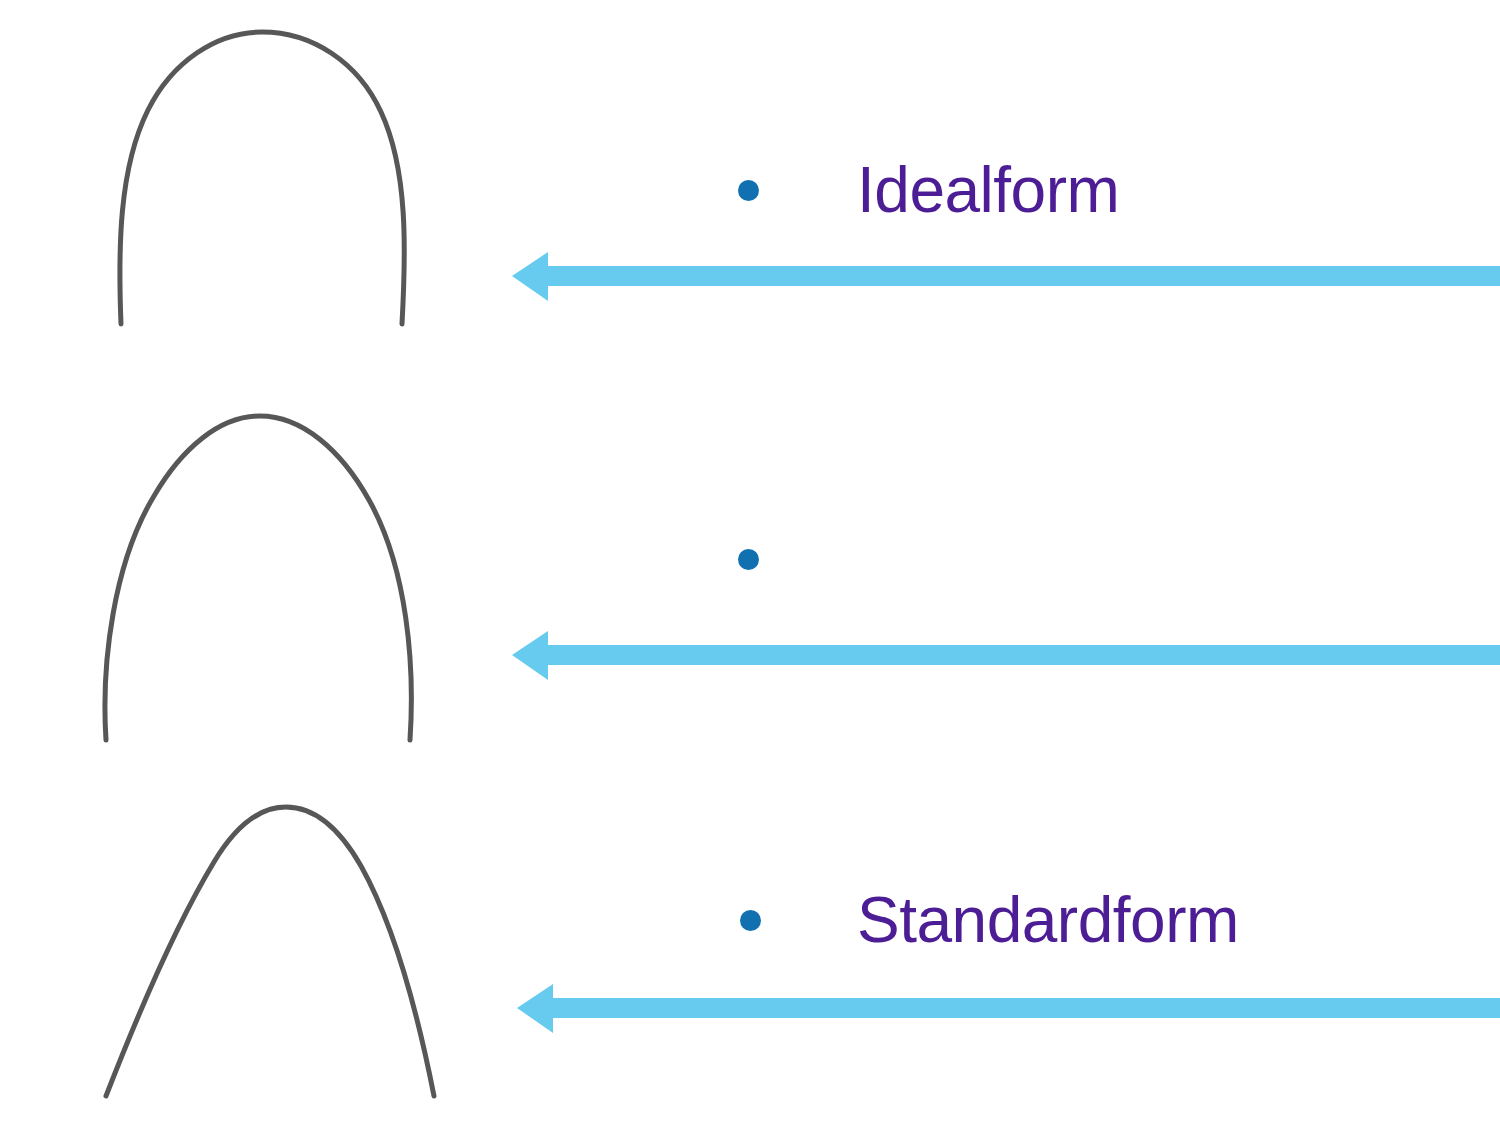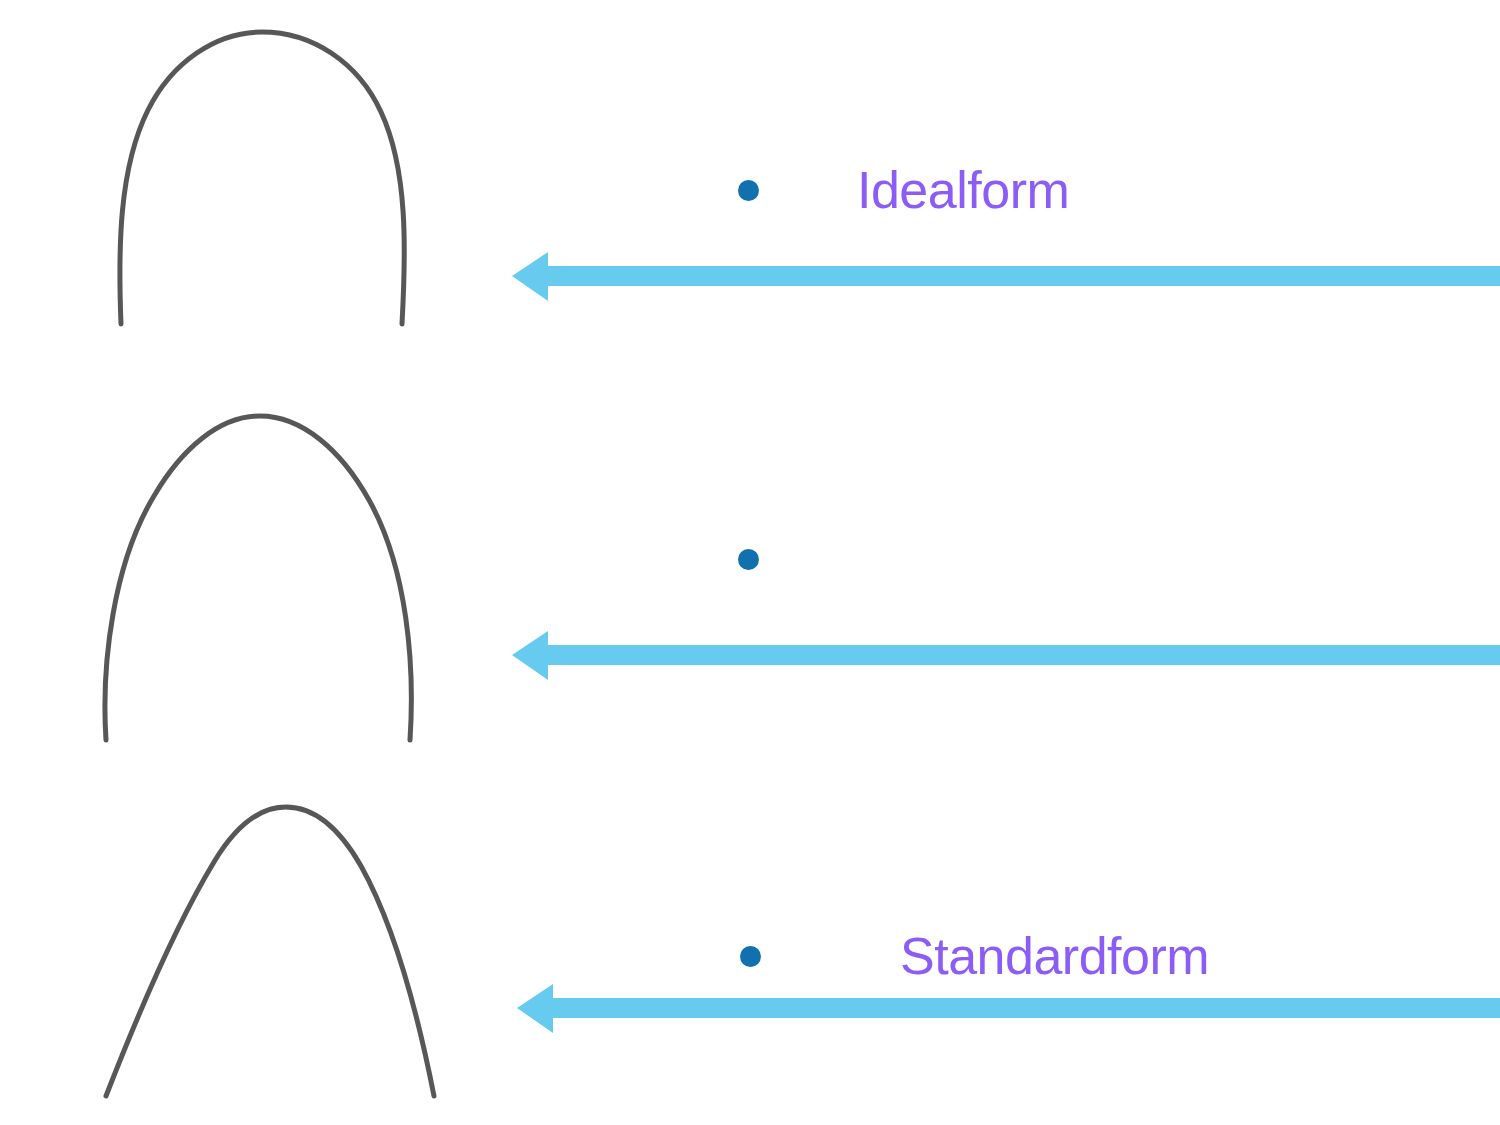--- a/index.html
+++ b/index.html
@@ -51,23 +51,23 @@
     white-space: nowrap;
   }
   .bullet-dot {
     width: 21px;
     height: 21px;
     border-radius: 50%;
     background: #1070B0;
     flex: 0 0 auto;
   }
   .bullet-label {
-    font-size: 52px;
+    font-size: 64px;
     line-height: 1;
-    color: #8b5cf6;
+    color: #4c1d95;
     letter-spacing: -0.5px;
     font-weight: 400;
   }
 </style>
 </head>
 <body>
 
 <div id="slide">
 
   <div class="archwire" style="left:100px; top:18px; width:340px; height:320px;">
@@ -141,18 +141,18 @@
                L 40 6
                L 40 20
                L 991 20
                L 991 40
                L 40 40
                L 40 55
                Z"></path>
     </svg>
   </div>
 
-  <div class="bullet-row" style="left:740px; top:916px; height:80px;gap:43px;">
+  <div class="bullet-row" style="left:740px; top:880px; height:80px;">
     <span class="bullet-dot"></span>
     <span class="bullet-label" style="margin-left:96px;">Standardform</span>
   </div>
 
 </div>
 
 </body></html>

